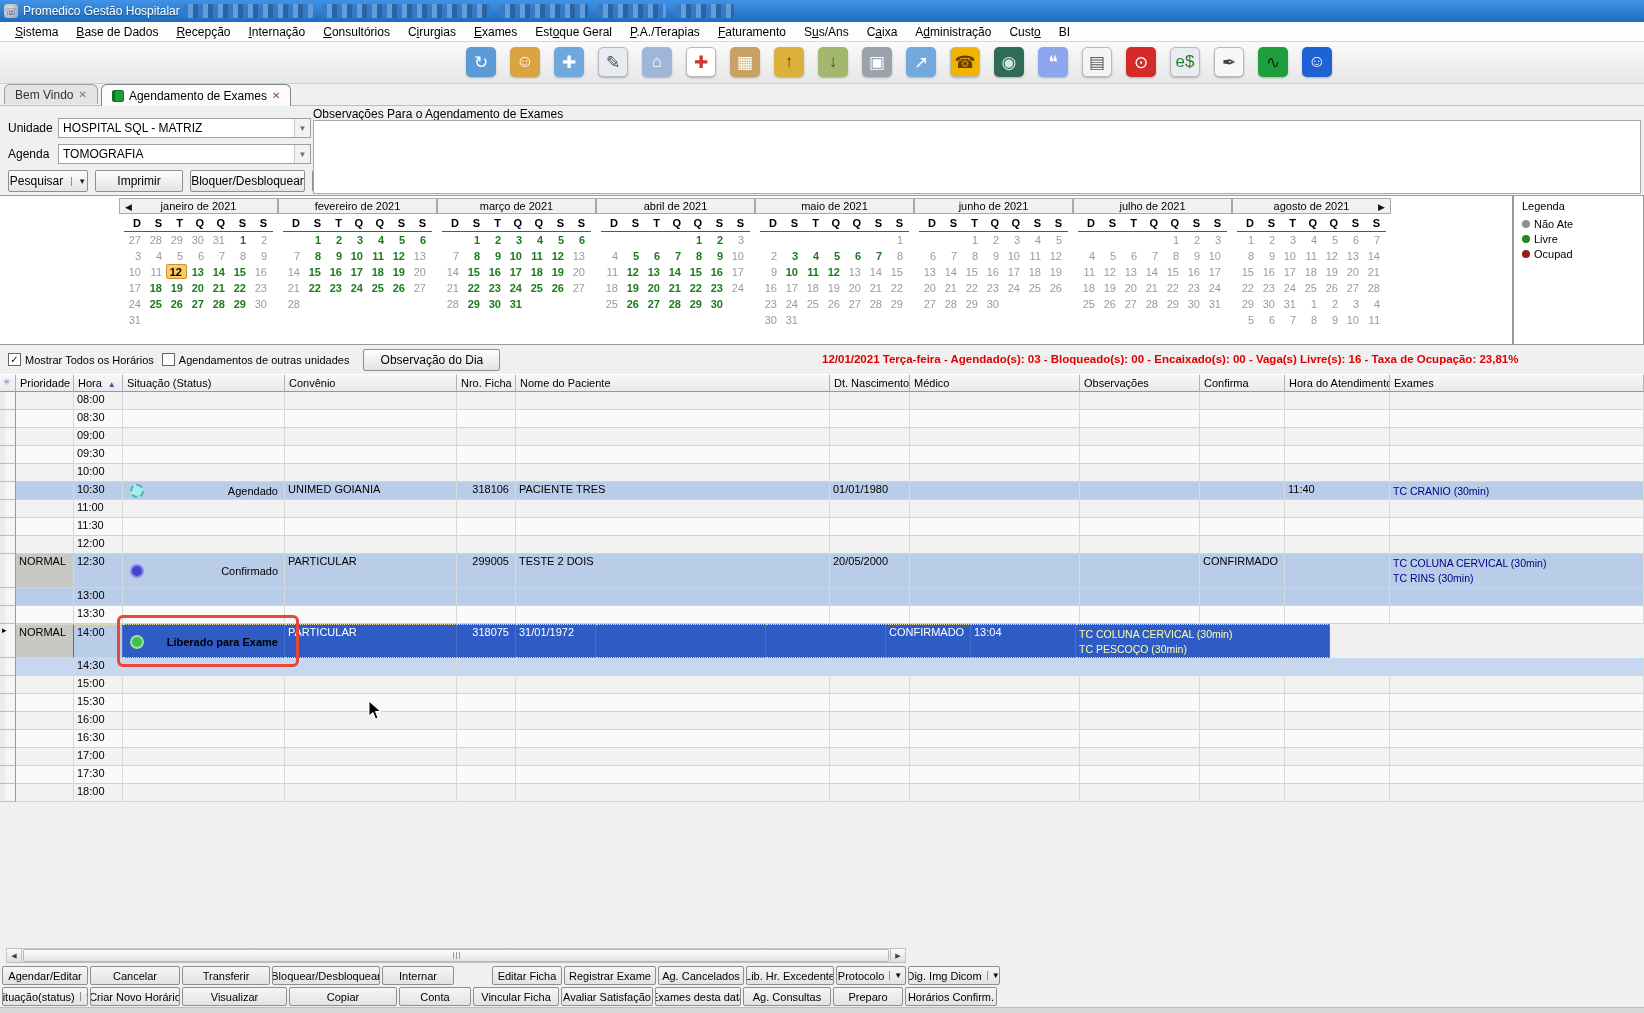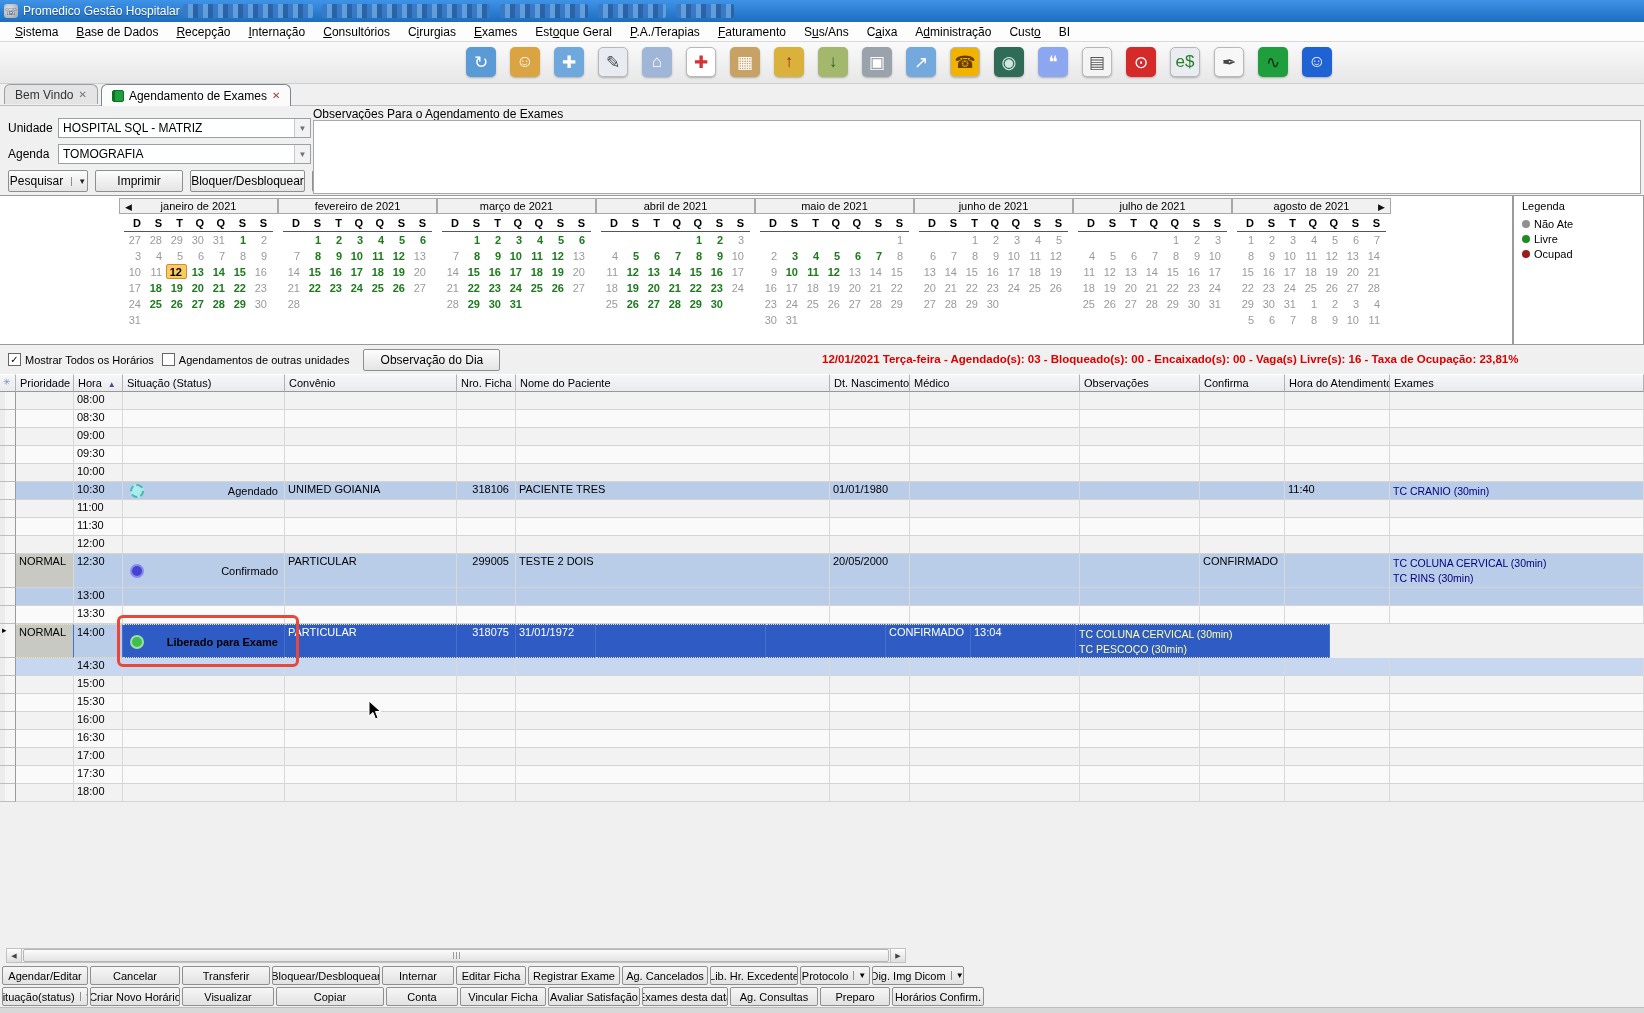--- a/index.html
+++ b/index.html
@@ -1154,21 +1154,21 @@
         </div>
         <div class="abtn" style="width: 88px;">
           <span>Transferir</span>
         </div>
         <div class="abtn" style="width: 108px;">
           <span>Bloquear/Desbloquear</span>
         </div>
         <div class="abtn" style="width: 72px;">
           <span>Internar</span>
         </div>
-        <div class="abtn" style="width: 70px;">
+        <div class="abtn" style="width: 70px; margin-left: 36px;">
           <span>Editar Ficha</span>
         </div>
         <div class="abtn" style="width: 92px;">
           <span>Registrar Exame</span>
         </div>
         <div class="abtn" style="width: 86px;">
           <span>Ag. Cancelados</span>
         </div>
         <div class="abtn" style="width: 88px;">
           <span>Lib. Hr. Excedente</span>
@@ -1183,21 +1183,21 @@
         </div>
       </div>
     <div class="arow" id="arow2">
         <div class="abtn" style="width: 86px;">
           <span>Situação(status)</span>
           <span class="dd">▼</span>
         </div>
         <div class="abtn" style="width: 90px;">
           <span>Criar Novo Horário</span>
         </div>
-        <div class="abtn" style="width: 92px;">
+        <div class="abtn" style="width: 105px;">
           <span>Visualizar</span>
         </div>
         <div class="abtn" style="width: 108px;">
           <span>Copiar</span>
         </div>
         <div class="abtn" style="width: 72px;">
           <span>Conta</span>
         </div>
         <div class="abtn" style="width: 86px;">
           <span>Vincular Ficha</span>

